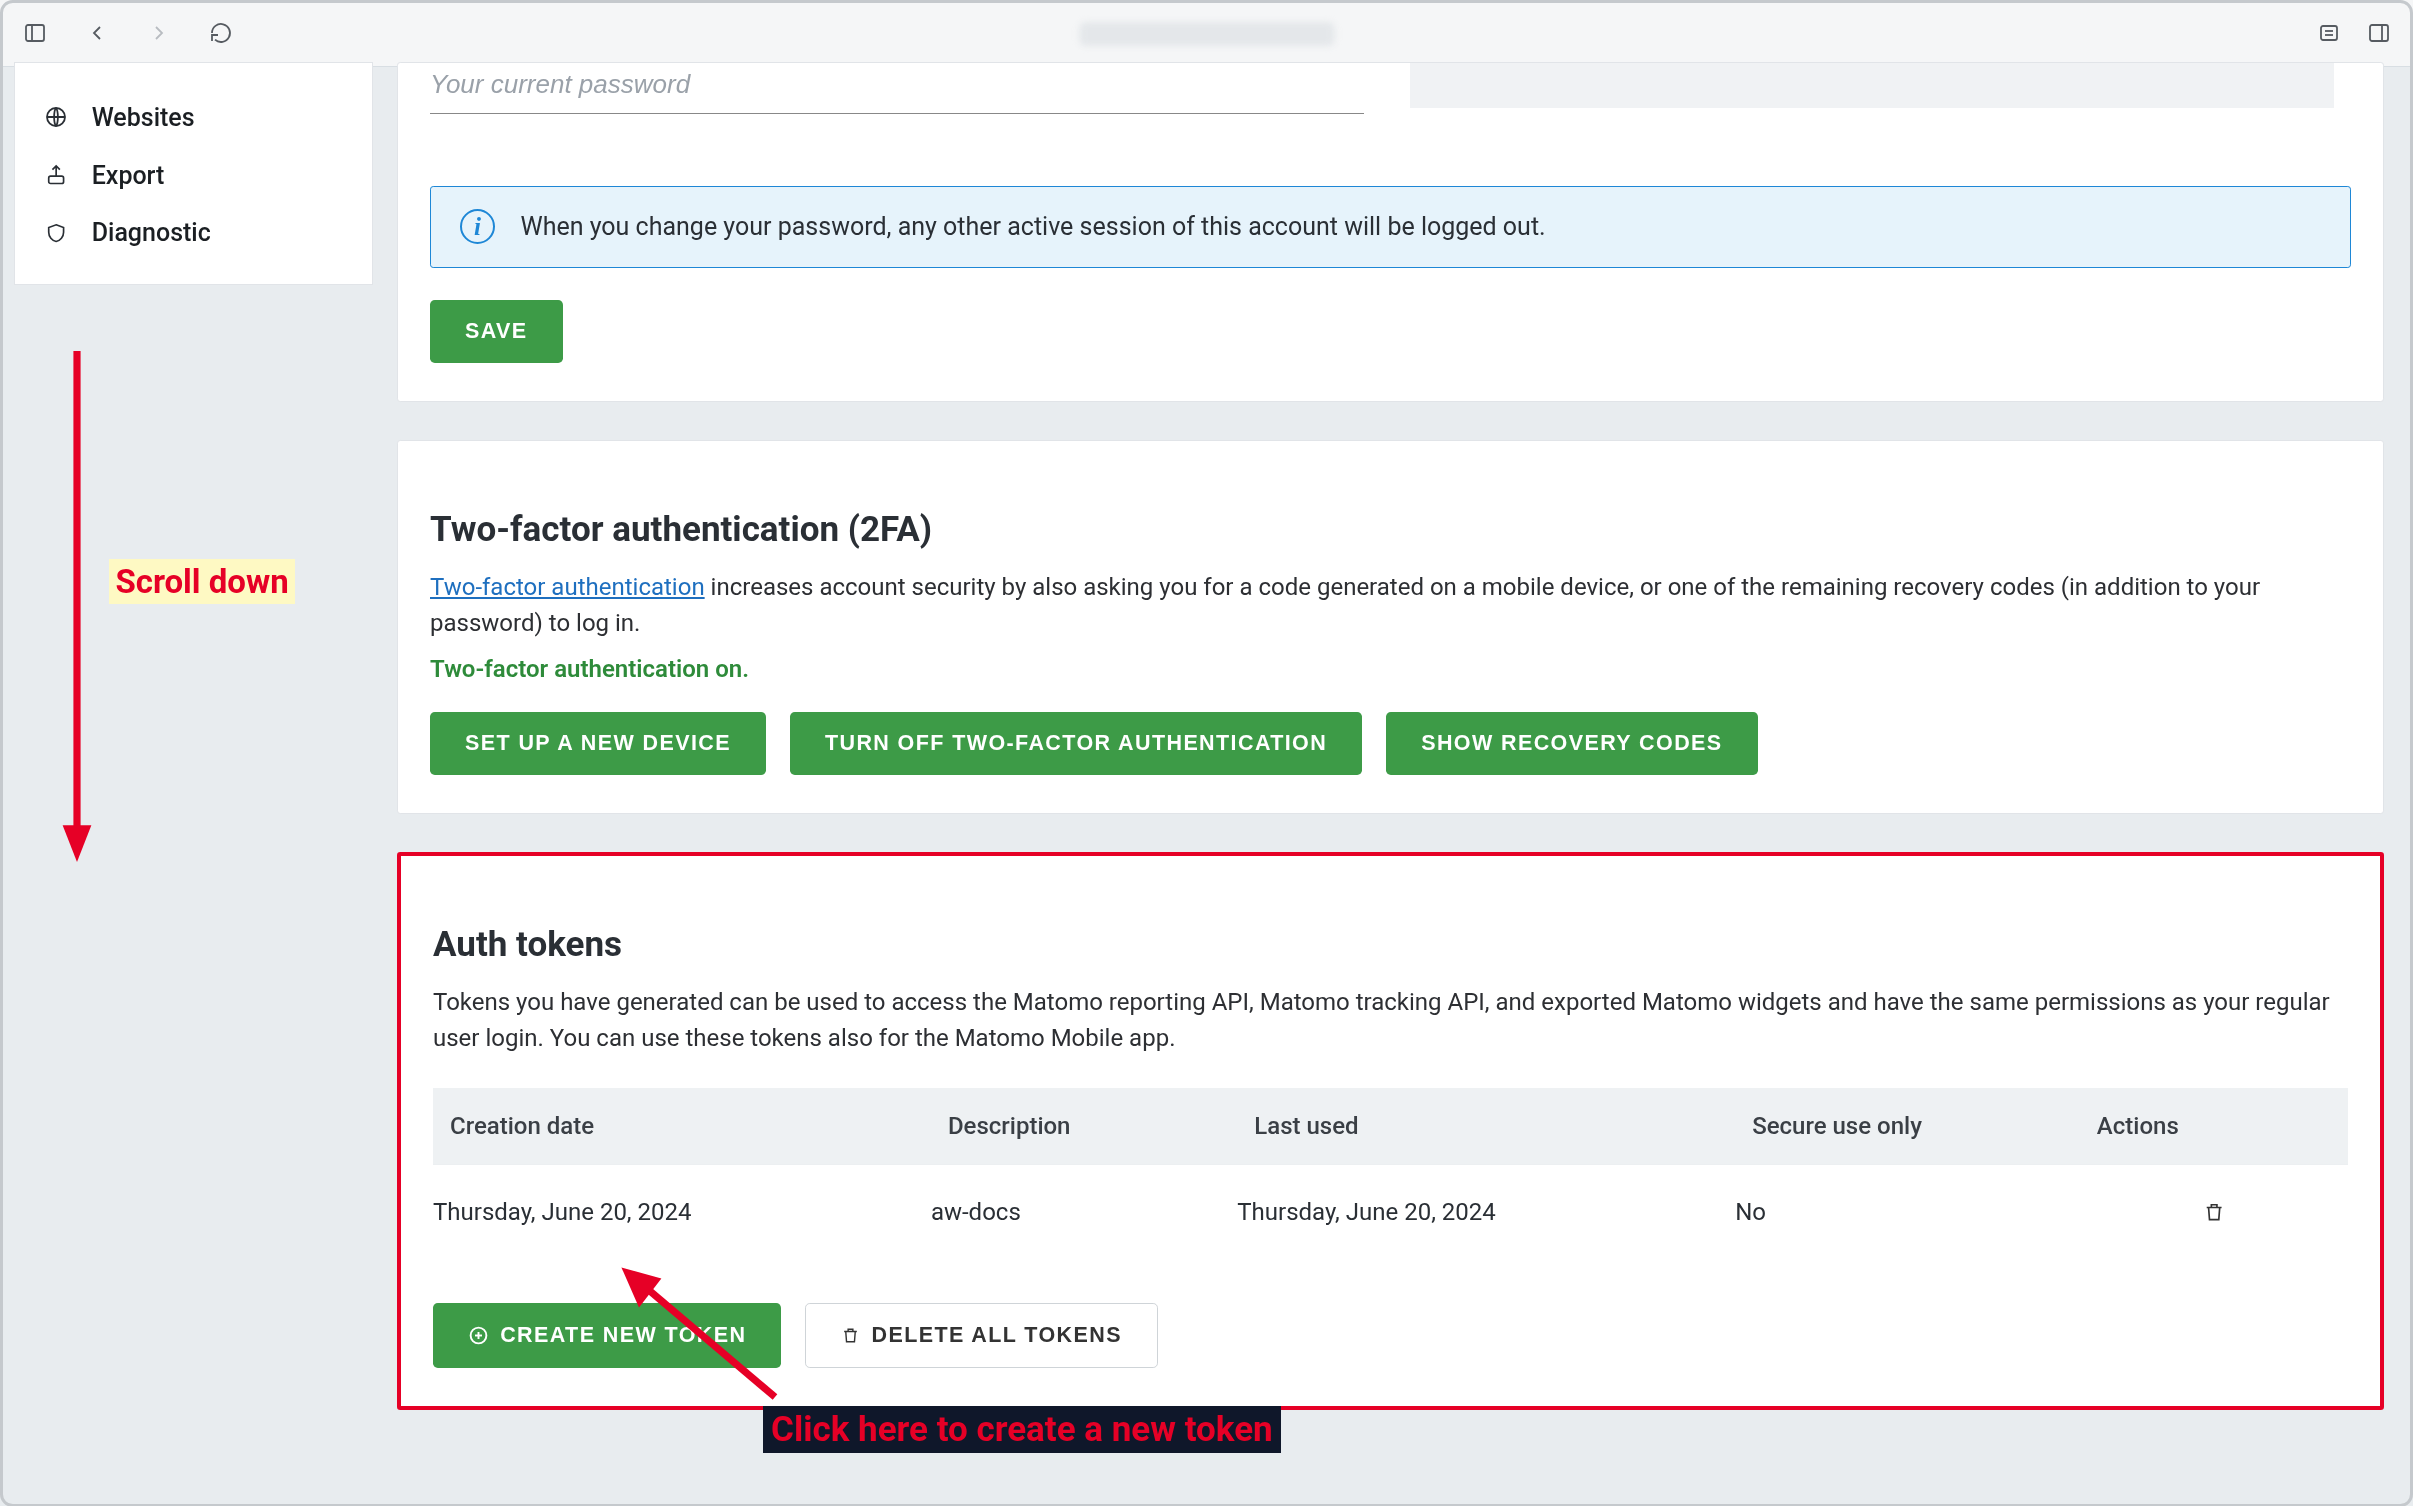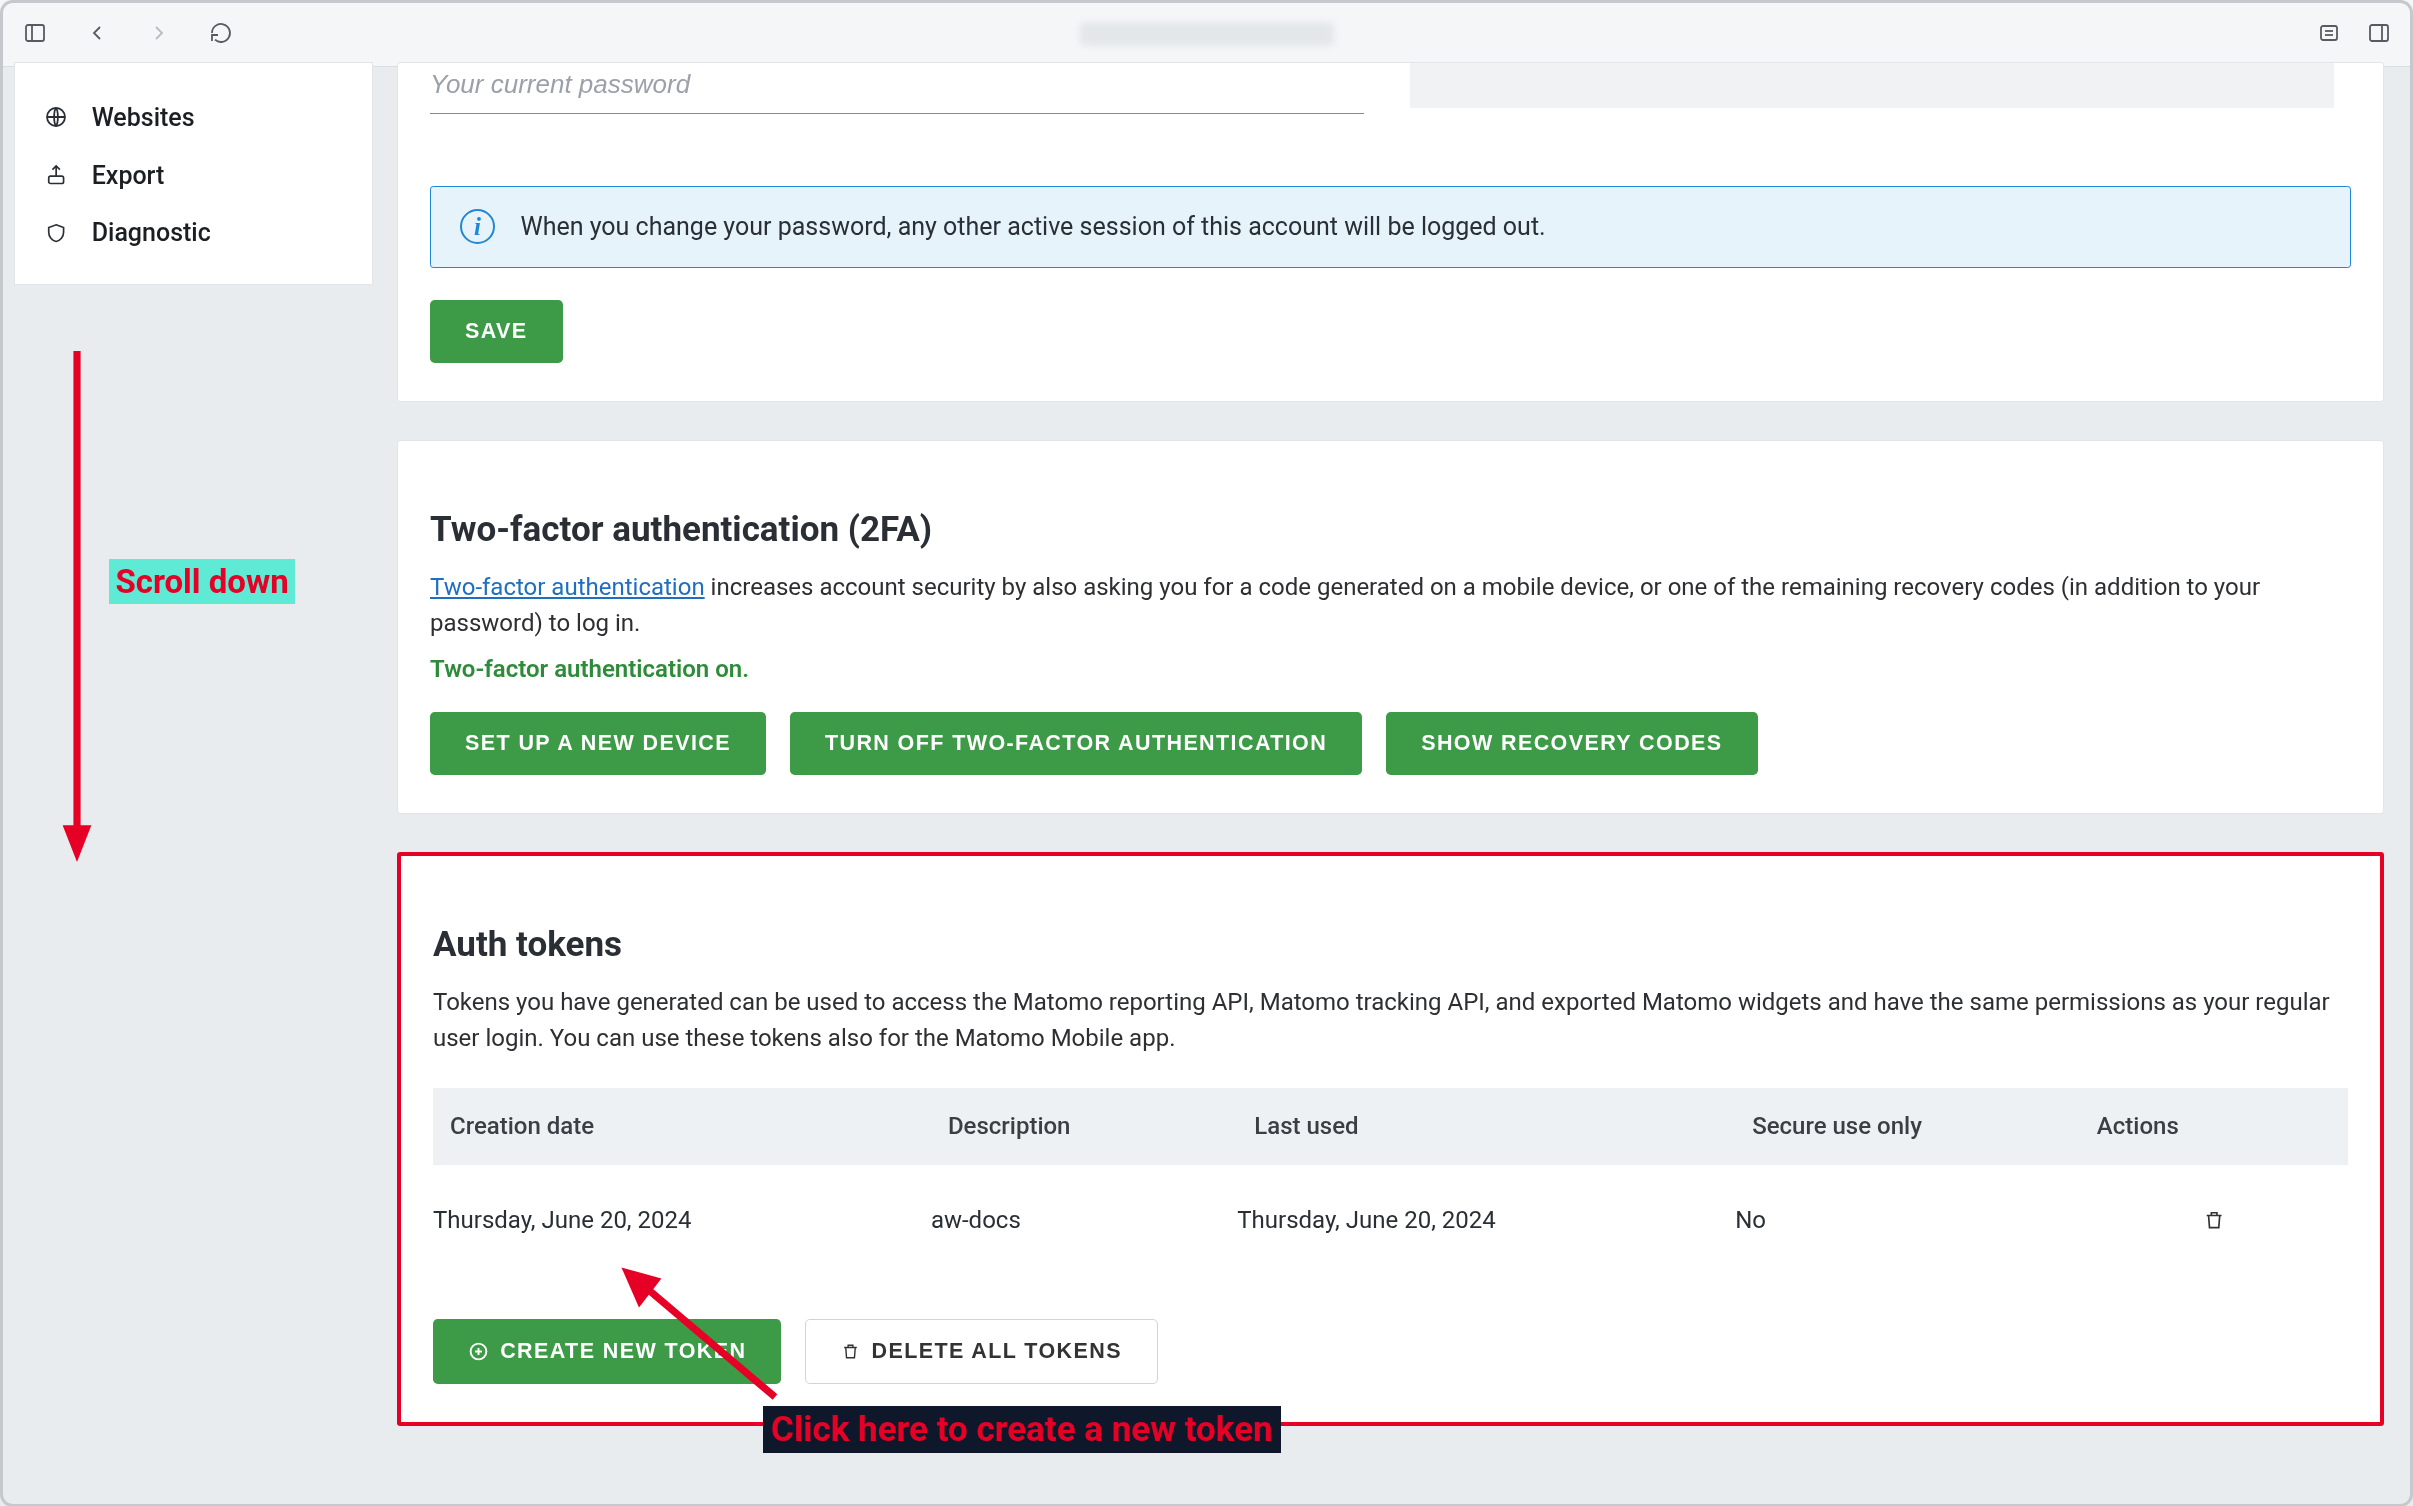--- a/index.html
+++ b/index.html
@@ -176,42 +176,42 @@
     font-size: 24px;
   }
   table.tokens thead th {
     text-align: left;
     font-weight: 500;
     color: #3a3f45;
     background: #eef1f3;
     padding: 24px 17px;
   }
   table.tokens tbody td {
-    padding: 37px 0;
+    padding: 29px 0;
     border-top: 0.8px solid #eceff1;
   }
   .actions-cell { text-align: center; }
   .trash-btn {
     display:inline-flex; width:35px; height:35px; align-items:center; justify-content:center;
     cursor:pointer; color:#333;
   }
 
   
   .anno-scroll-arrow {
     position: absolute;
     left: 61px; top: 351px;
     width: 12.8px; height: 503px;
   }
   .anno-scroll-text {
     position: absolute;
     left: 109px; top: 559px;
     color: #e60026;
     font-size: 33px;
     font-weight: 700;
-    background: #5eead4;
+    background: #fef9c3;
     padding: 3.2px 6.4px;
   }
   .anno-click-arrow {
     position: absolute;
     left: 615px; top: 1261px;
   }
   .anno-click-text {
     position: absolute;
     left: 763px; top: 1406px;
     color: #e60026;

